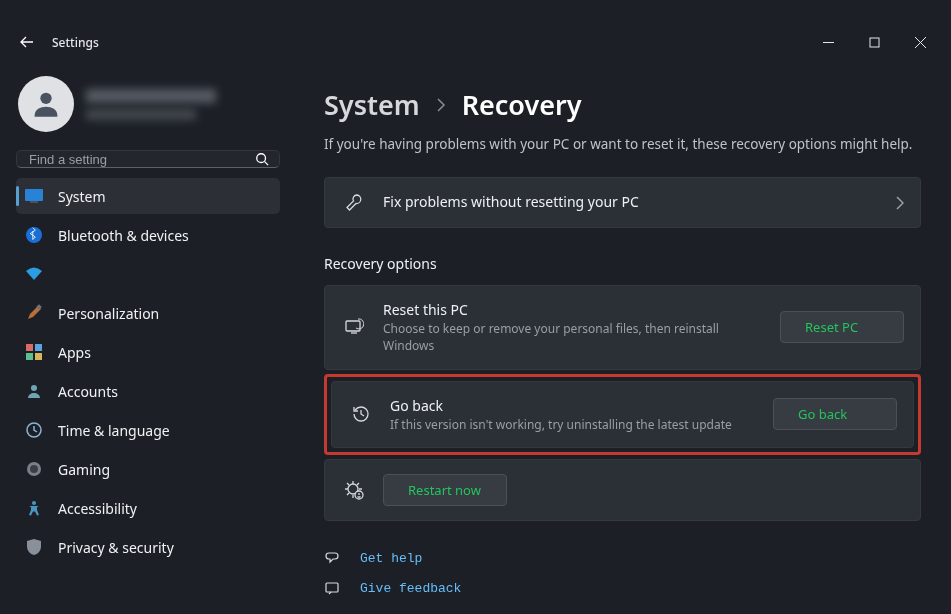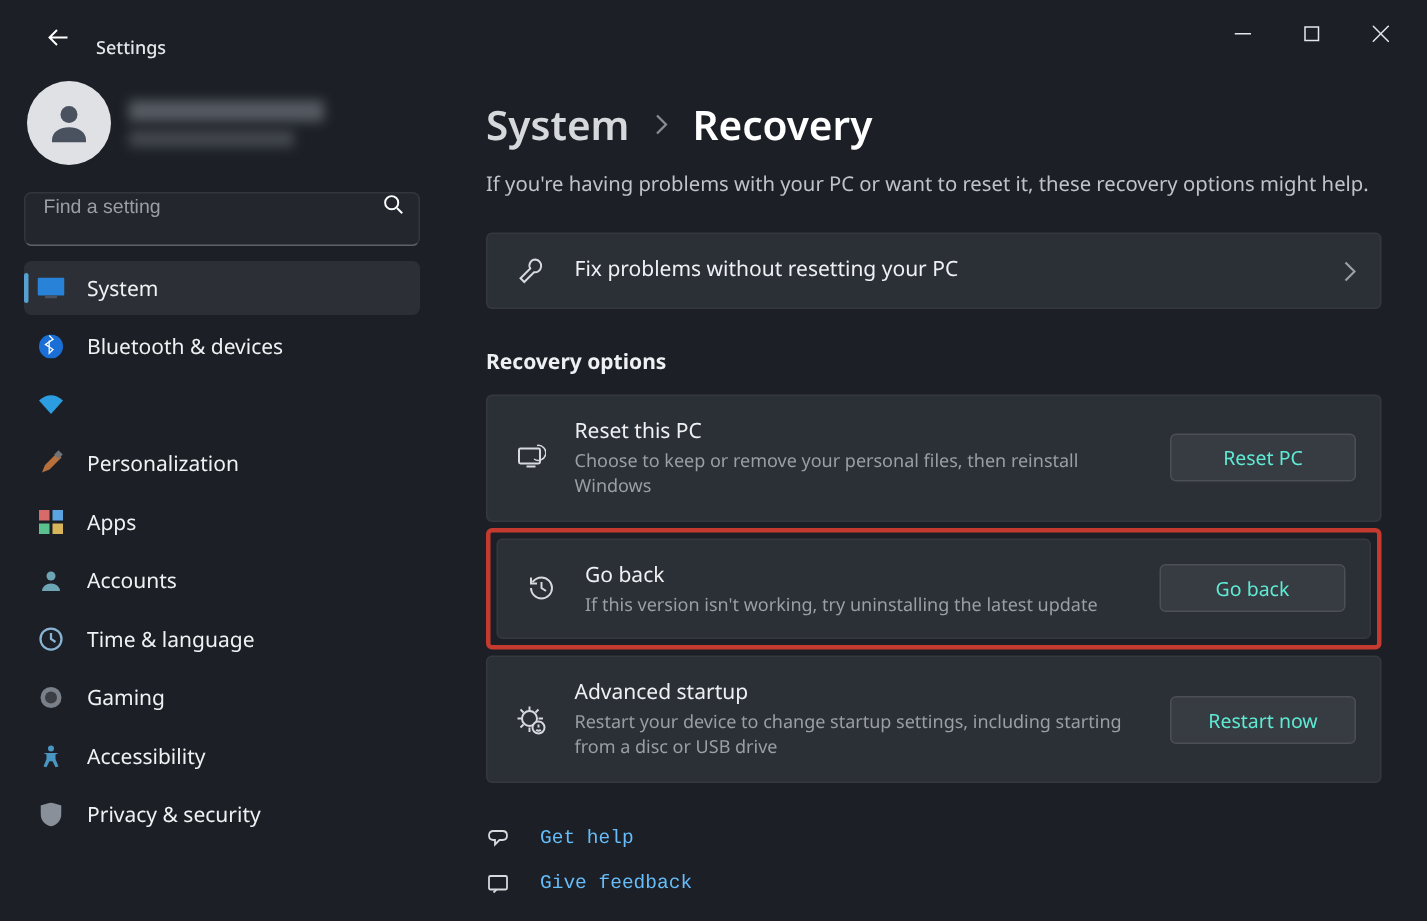--- a/index.html
+++ b/index.html
@@ -27,22 +27,23 @@
     font-family: "Segoe UI", system-ui, -apple-system, sans-serif;
     color: var(--text);
     overflow: hidden;
     font-size: 13px;
   }
 
   
   .titlebar {
     height: 40px;
     display: flex;
-    align-items: flex-end;
-    padding: 0 8px 0 24px;
+    align-items: center;
+    padding: 0 8px 0 12px;
+    margin-top: 22px;
   }
   .back-btn {
     width: 30px;
     height: 30px;
     display: inline-flex;
     align-items: center;
     justify-content: center;
     color: var(--text);
     margin-right: 10px;
   }
@@ -101,26 +102,26 @@
   }
   .profile-text .umail {
     height: 11px;
     width: 110px;
     background: #44494f;
     filter: blur(4px);
   }
 
   .search {
     display: flex;
-    align-items: flex-start;
+    align-items: center;
     background: var(--search-bg);
     border-radius: 5px;
     border: 1px solid #33373d;
     border-bottom: 1px solid #5e6167;
-    height: 36px;
+    height: 18px;
     padding: 0 10px;
     margin: 0 4px 10px 4px;
   }
   .search input {
     flex: 1;
     background: transparent;
     border: none;
     outline: none;
     color: var(--text);
     font-size: 13px;
@@ -227,30 +228,30 @@
     color: var(--text-faint);
     line-height: 1.4;
   }
   .card .chev {
     color: var(--text-faint);
   }
   .card .action-btn {
     background: var(--btn);
     border: 1px solid var(--btn-border);
     border-radius: 4px;
-    color: #5eead4;
+    color: #22c55e;
     padding: 6px 24px;
     font-size: 13px;
     min-width: 124px;
-    text-align: center;
+    text-align: left;
   }
 
   .section-title {
     font-size: 14px;
-    font-weight: 700;
+    font-weight: 400;
     color: #eef0f3;
     margin: 26px 0 12px 0;
   }
 
   .card-group .card { margin-bottom: 4px; }
 
   .highlight-wrap {
     border: 3px solid var(--highlight);
     border-radius: 4px;
     padding: 4px;
@@ -500,24 +501,20 @@
 
       <div class="card">
         <span class="card-icon">
           <svg width="20" height="20" viewBox="0 0 20 20" fill="none" stroke="currentColor" stroke-width="1.3">
               <circle cx="9" cy="9" r="5"></circle>
               <path d="M9 1v3M9 15v3M1 9h3M15 9h3M3 3l2 2M15 15l-2-2M3 15l2-2M15 3l-2 2"></path>
               <circle cx="15" cy="15" r="4" fill="#2b2f36"></circle>
               <path d="M15 13v2M13.5 16.5a2 2 0 003 0"></path>
             </svg>
         </span>
-        <div class="card-body">
-          <div class="card-title">Advanced startup</div>
-          <div class="card-desc">Restart your device to change startup settings, including starting from a disc or USB drive</div>
-        </div>
         <div class="action-btn">Restart now</div>
       </div>
     </div>
 
     <div class="links">
       <div class="link-row">
         <span class="link-icon">
           <svg width="16" height="16" viewBox="0 0 16 16" fill="none" stroke="currentColor" stroke-width="1.2">
               <path d="M5 9c-2 0-3-1-3-3s1-3 3-3h6c2 0 3 1 3 3s-1 3-3 3h-2l-3 3V9z"></path>
             </svg>

